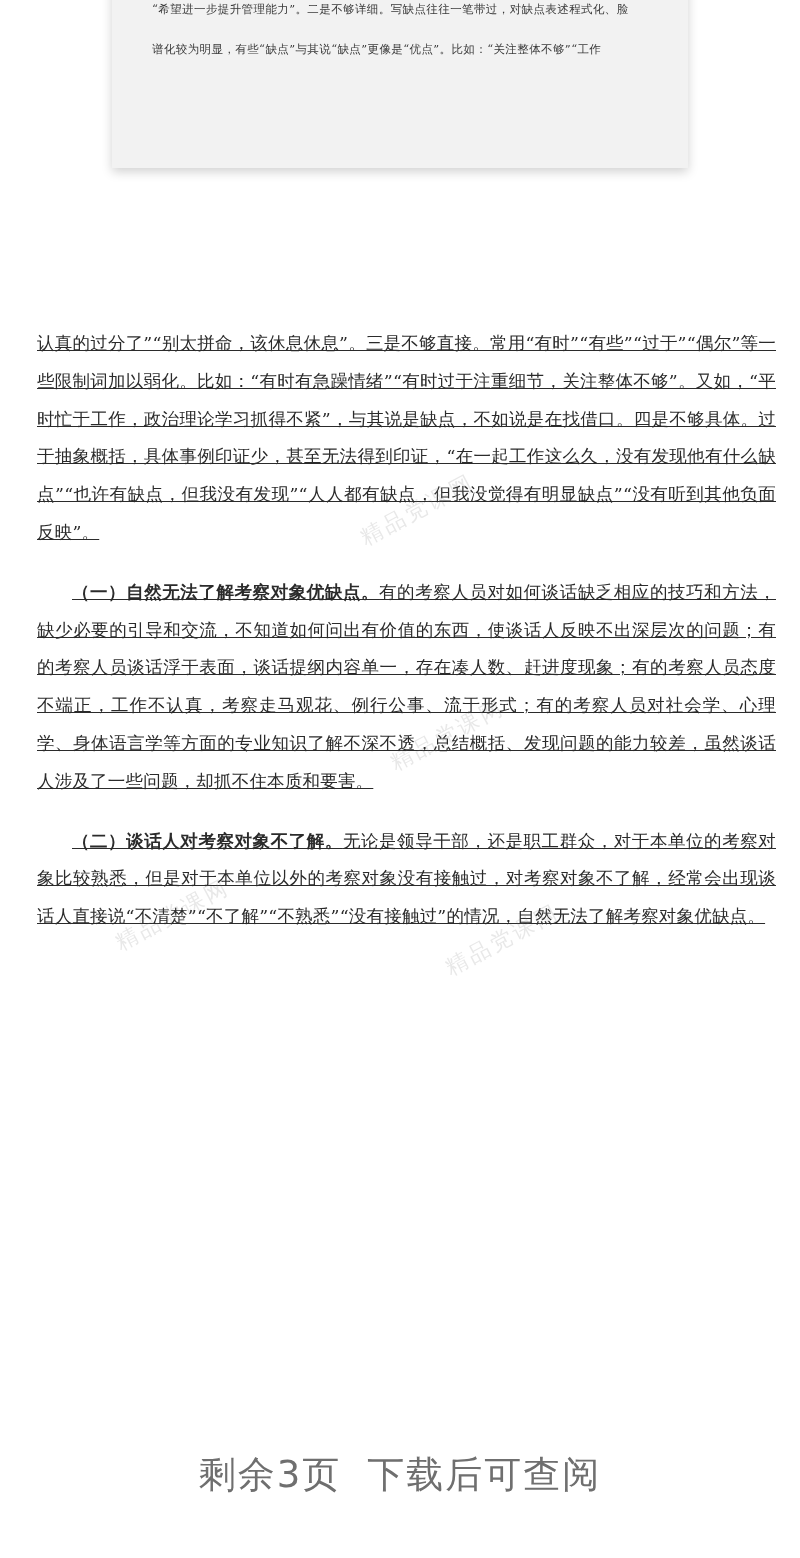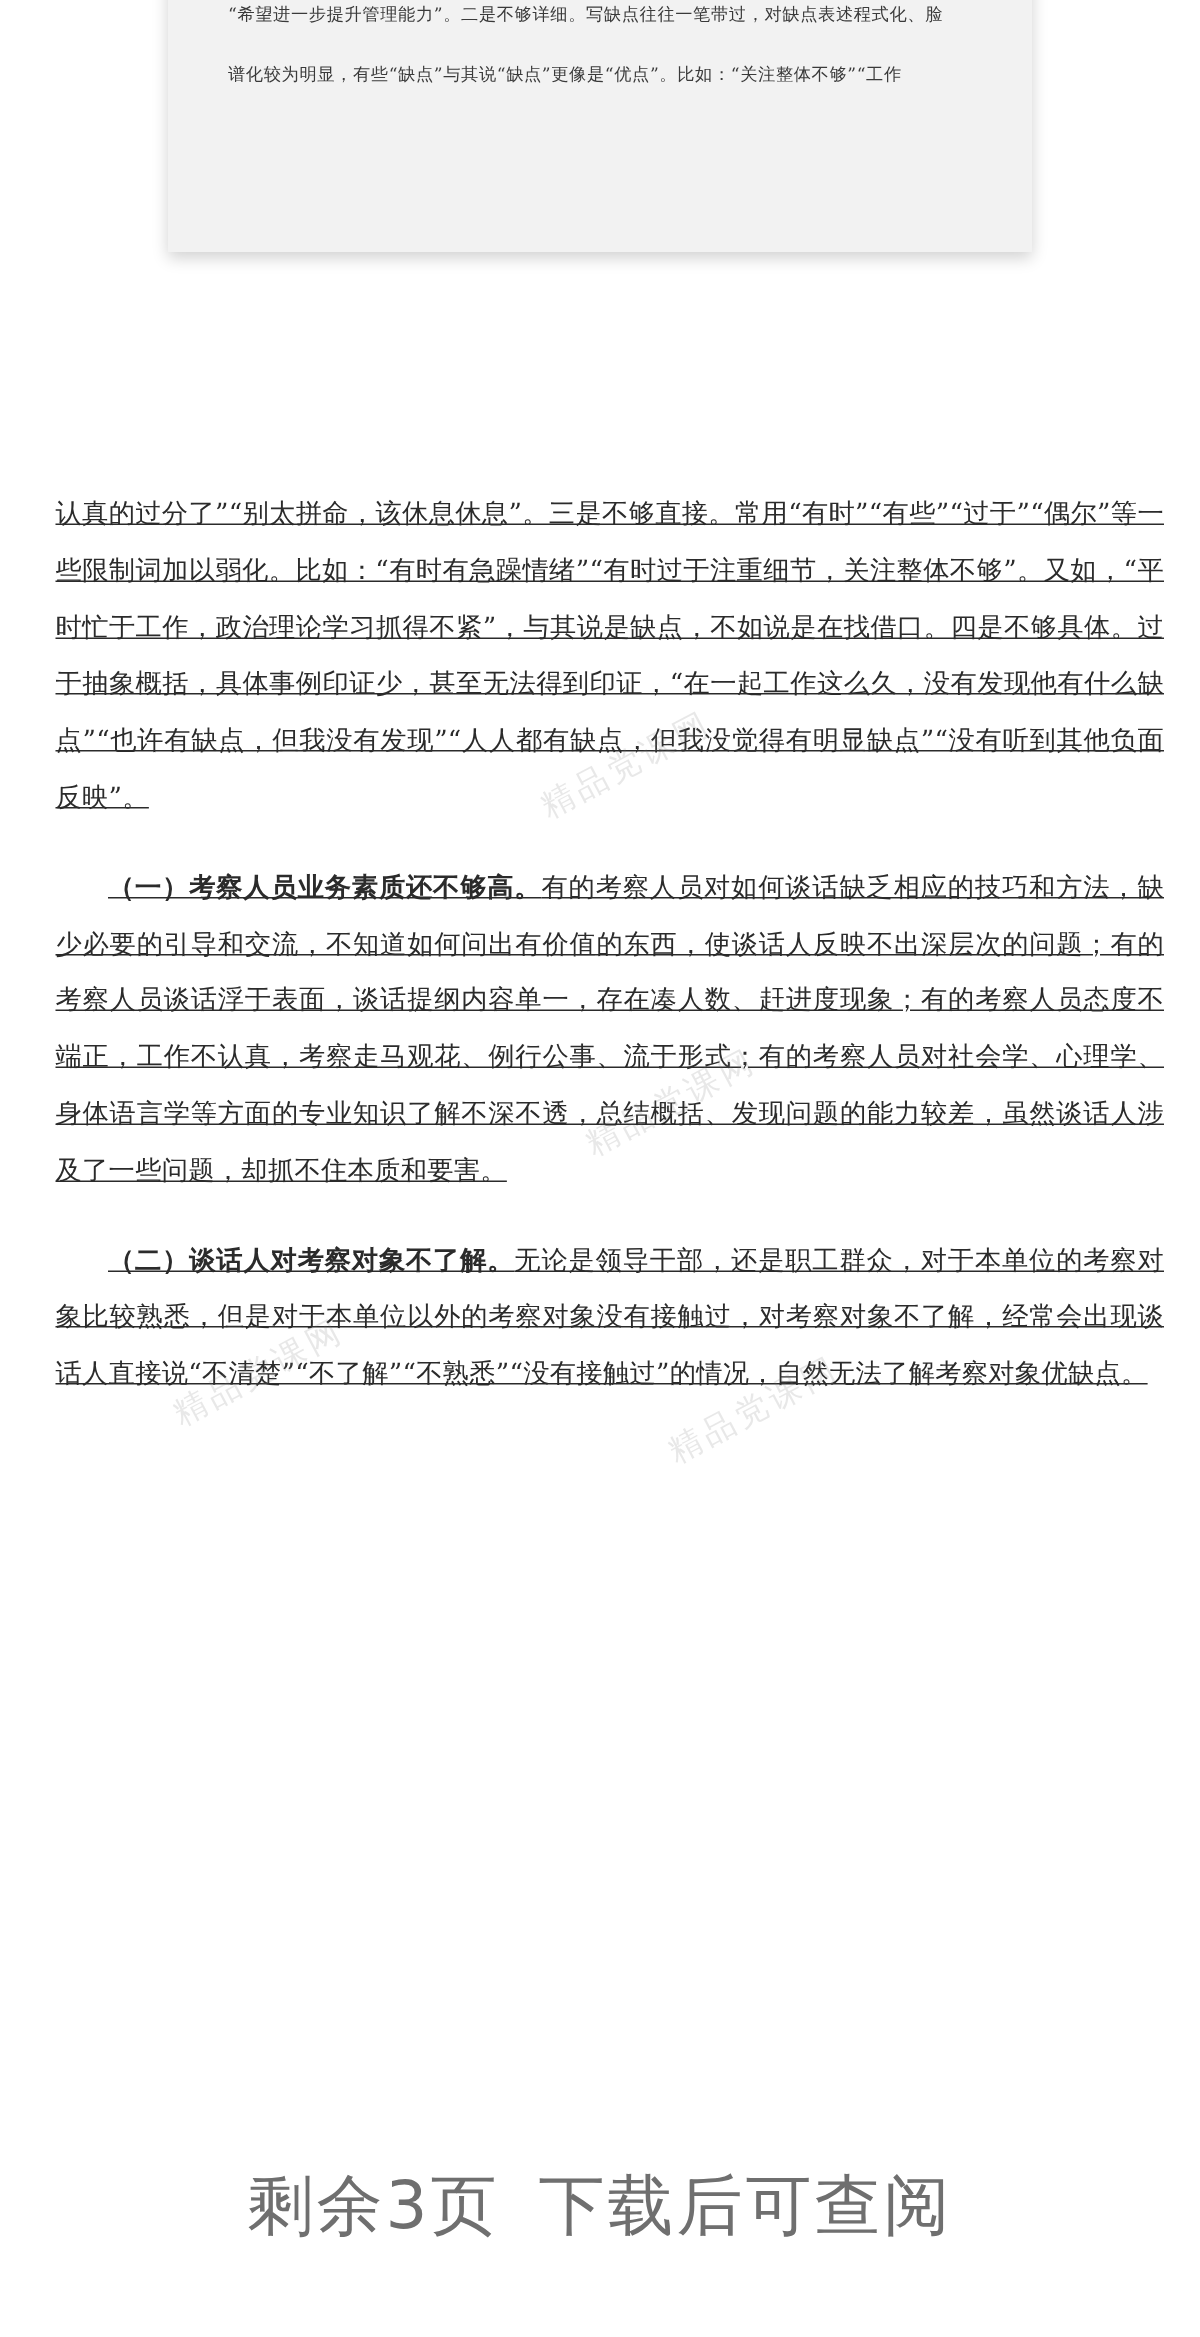--- a/index.html
+++ b/index.html
@@ -100,21 +100,21 @@
   .wm-4 { left: 385px; top: 720px; }
 
   
   .footer-notice {
     position: absolute;
     left: 0;
     right: 0;
     bottom: 58px;
     text-align: center;
     font-family: "DejaVu Sans", sans-serif;
-    font-size: 44px;
+    font-size: 37px;
     color: #6f6f6f;
     letter-spacing: 2px;
   }
   .footer-notice .sep {
     display: inline-block;
     width: 26px;
   }
 </style>
 </head>
 <body>
@@ -124,21 +124,21 @@
     <p>“希望进一步提升管理能力”。二是不够详细。写缺点往往一笔带过，对缺点表述程式化、脸</p>
     <p>谱化较为明显，有些“缺点”与其说“缺点”更像是“优点”。比如：“关注整体不够”“工作</p>
   </div>
 </div>
 
 <div class="doc">
 
   <p class="flush">认真的过分了”“别太拼命，该休息休息”。三是不够直接。常用“有时”“有些”“过于”“偶尔”等一些限制词加以弱化。比如：“有时有急躁情绪”“有时过于注重细节，关注整体不够”。又如，“平时忙于工作，政治理论学习抓得不紧”，与其说是缺点，不如说是在找借口。四是不够具体。过于抽象概括，具体事例印证少，甚至无法得到印证，“在一起工作这么久，没有发现他有什么缺点”“也许有缺点，但我没有发现”“人人都有缺点，但我没觉得有明显缺点”“没有听到其他负面反映”。</p>
 
 
-  <p class="para gap"><span class="lead">（一）考察人员业务素质还不够高。</span><span>有的考察人员对如何谈话缺乏相应的技巧和方法，缺少必要的引导和交流，不知道如何问出有价值的东西，使谈话人反映不出深层次的问题；有的考察人员谈话浮于表面，谈话提纲内容单一，存在凑人数、赶进度现象；有的考察人员态度不端正，工作不认真，考察走马观花、例行公事、流于形式；有的考察人员对社会学、心理学、身体语言学等方面的专业知识了解不深不透，总结概括、发现问题的能力较差，虽然谈话人涉及了一些问题，却抓不住本质和要害。</span></p>
+  <p class="para gap"><span class="lead">（一）自然无法了解考察对象优缺点。</span><span>有的考察人员对如何谈话缺乏相应的技巧和方法，缺少必要的引导和交流，不知道如何问出有价值的东西，使谈话人反映不出深层次的问题；有的考察人员谈话浮于表面，谈话提纲内容单一，存在凑人数、赶进度现象；有的考察人员态度不端正，工作不认真，考察走马观花、例行公事、流于形式；有的考察人员对社会学、心理学、身体语言学等方面的专业知识了解不深不透，总结概括、发现问题的能力较差，虽然谈话人涉及了一些问题，却抓不住本质和要害。</span></p>
 
   <p class="para gap"><span class="lead">（二）谈话人对考察对象不了解。</span><span>无论是领导干部，还是职工群众，对于本单位的考察对象比较熟悉，但是对于本单位以外的考察对象没有接触过，对考察对象不了解，经常会出现谈话人直接说“不清楚”“不了解”“不熟悉”“没有接触过”的情况，自然无法了解考察对象优缺点。</span></p>
 
 
 </div>
 
 <div class="wm wm-1">精品党课网</div>
 <div class="wm wm-2">精品党课网</div>
 <div class="wm wm-3">精品党课网</div>
 <div class="wm wm-4">精品党课网</div>

